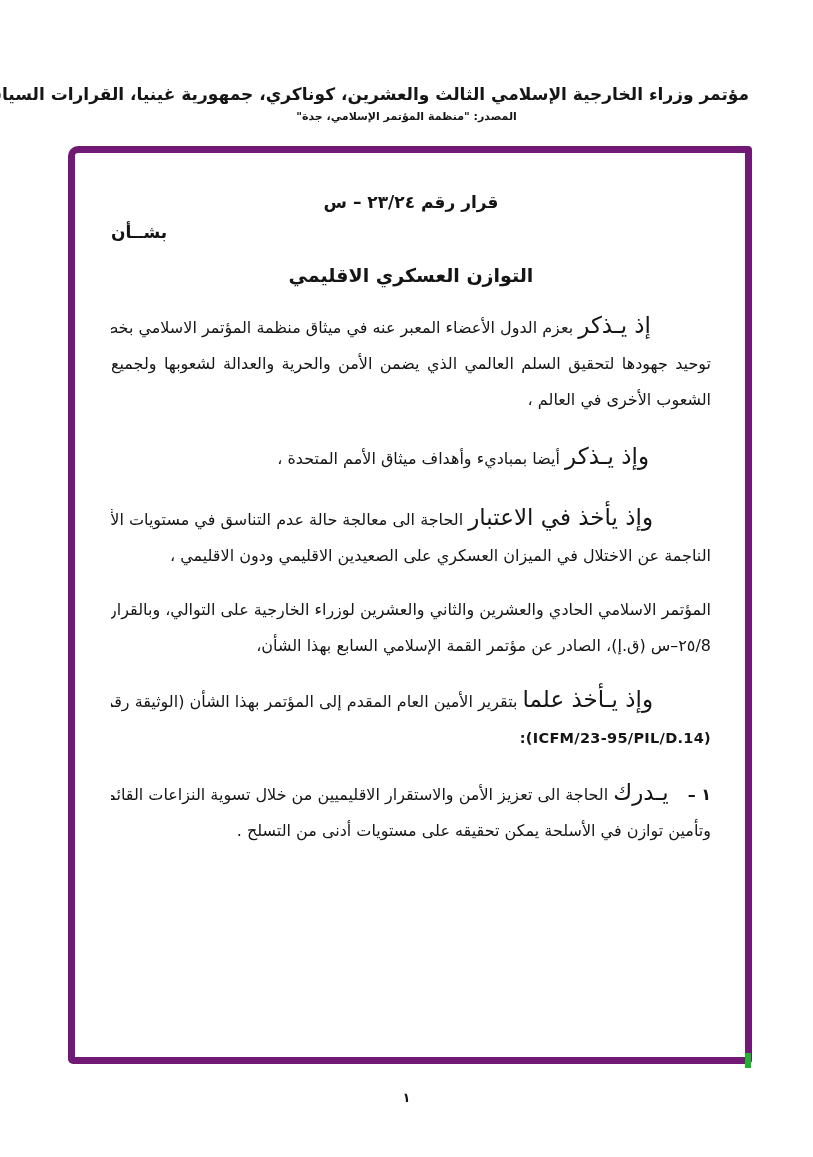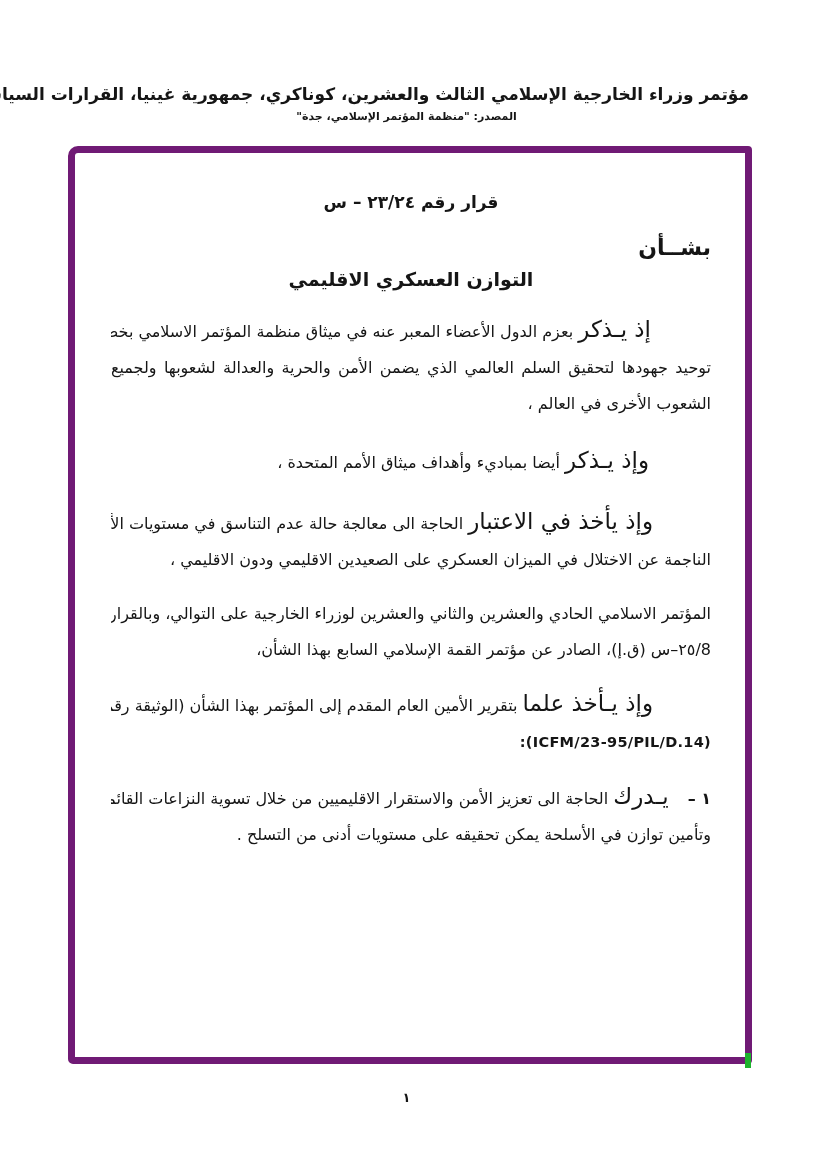--- a/index.html
+++ b/index.html
@@ -29,22 +29,22 @@
     position:absolute;right:-6px;bottom:-11px;width:6px;height:15px;
     background:#1eb22d;
   }
   
   .content{
     position:absolute;inset:0;
     padding:36px 34px 0 36px;
     font-size:16px;line-height:36px;
   }
   .t1{text-align:center;font-weight:bold;font-size:17px;line-height:26px;}
-  .t2{text-align:right;font-weight:bold;font-size:22px;line-height:26px;margin-top:20px;}
-  .t3{text-align:center;font-weight:bold;font-size:19px;line-height:28px;margin-top:4px;}
+  .t2{text-align:left;font-weight:bold;font-size:17px;line-height:26px;margin-top:4px;}
+  .t3{text-align:center;font-weight:bold;font-size:19px;line-height:28px;margin-top:16px;}
   .line{
     text-align:justify;text-align-last:justify;
     overflow:hidden;white-space:nowrap;
   }
   .line.r{text-align:right;text-align-last:right;}
   .lead{font-weight:normal;font-size:23px;}
   .num{font-weight:bold;padding-left:14px;}
   .ltr{direction:ltr;unicode-bidi:isolate;display:inline-block;font-size:14.5px;font-weight:bold;letter-spacing:.3px;}
   .pagenum{
     position:absolute;top:1090px;left:0;right:0;

